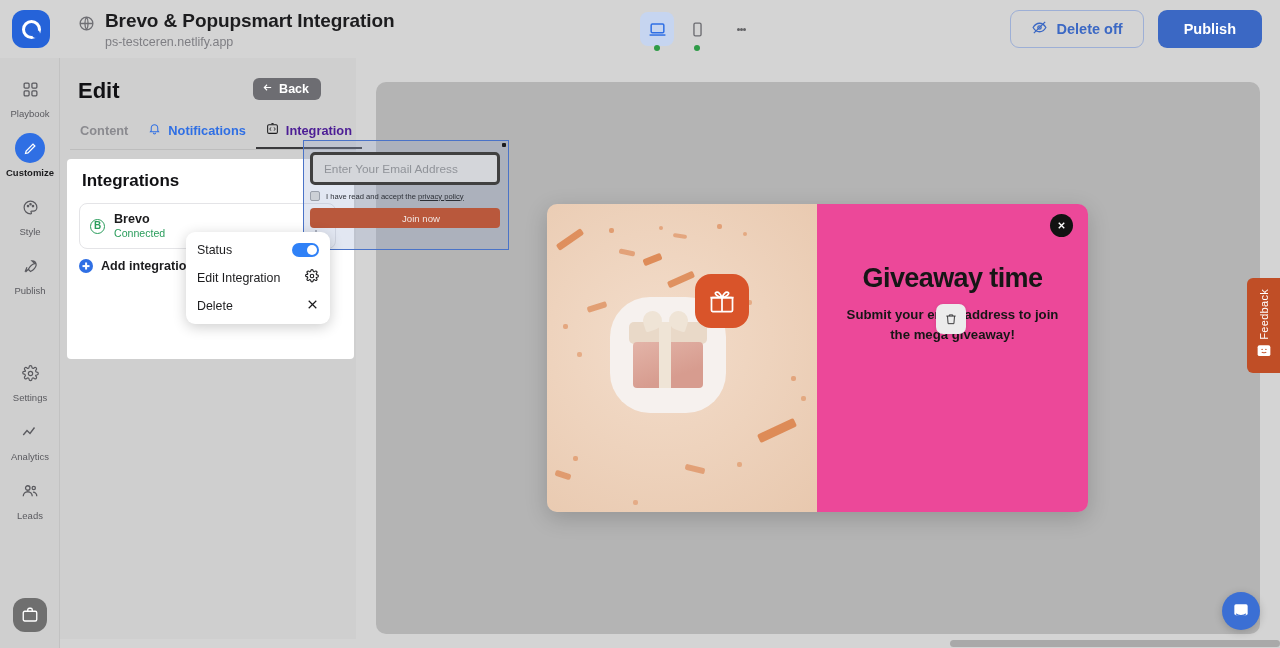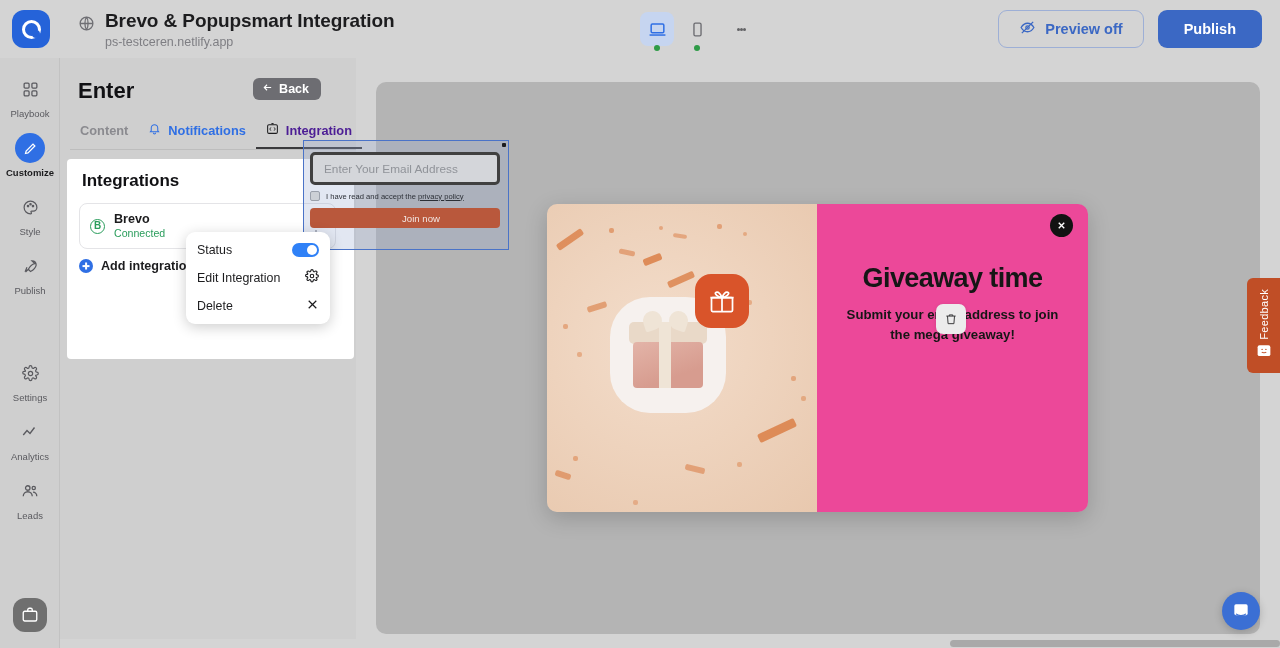--- a/index.html
+++ b/index.html
@@ -376,21 +376,21 @@
 
     <div class="topbar-actions">
       <button class="btn-preview">
         <span>
           <svg width="17" height="17" viewBox="0 0 24 24" fill="none" stroke="#3b68c4" stroke-width="1.8">
             <path d="M3 12s3.5-6 9-6 9 6 9 6-3.5 6-9 6-9-6-9-6z"></path>
             <circle cx="12" cy="12" r="2.4"></circle>
             <path d="M4 20L20 4"></path>
           </svg>
         </span>
-        <span>Preview off</span>
+        <span>Delete off</span>
       </button>
       <button class="btn-publish">Publish</button>
     </div>
   </div>
 
   <div class="rail">
     <div class="rail-item" style="margin-top:8px">
       <span class="rail-icon">
         <svg width="17" height="17" viewBox="0 0 24 24" fill="none" stroke="#5a5a5f" stroke-width="1.8">
           <rect x="3" y="3" width="7" height="7" rx="1.5"></rect>
@@ -469,21 +469,21 @@
       <div class="rail-avatar">
         <svg width="18" height="18" viewBox="0 0 24 24" fill="none" stroke="#ffffff" stroke-width="1.8">
           <rect x="3" y="7" width="18" height="13" rx="2"></rect>
           <path d="M9 7V5a2 2 0 012-2h2a2 2 0 012 2v2"></path>
         </svg>
       </div>
     </div>
   </div>
 
   <div class="panel">
-    <div class="panel-title">Enter</div>
+    <div class="panel-title">Edit</div>
     <button class="btn-back">
       <span>
         <svg width="11" height="11" viewBox="0 0 24 24" fill="none" stroke="#ffffff" stroke-width="2.4">
           <path d="M20 12H5M11 6l-6 6 6 6"></path>
         </svg>
       </span>
       <span>Back</span>
     </button>
 
     <div class="tabs">

